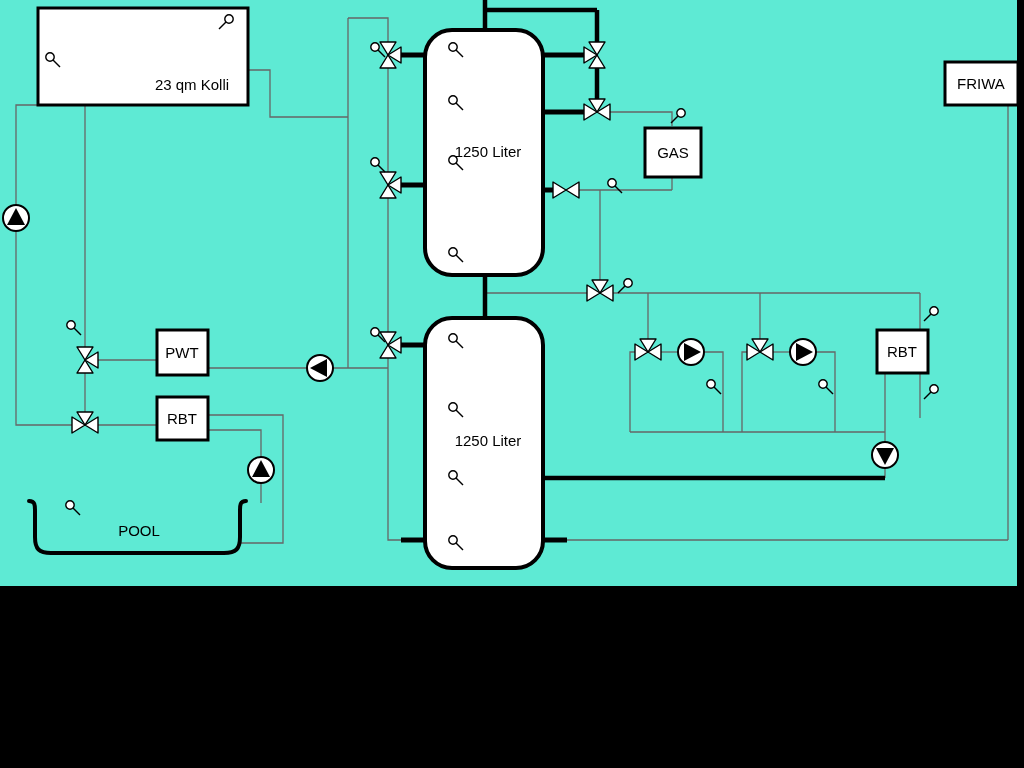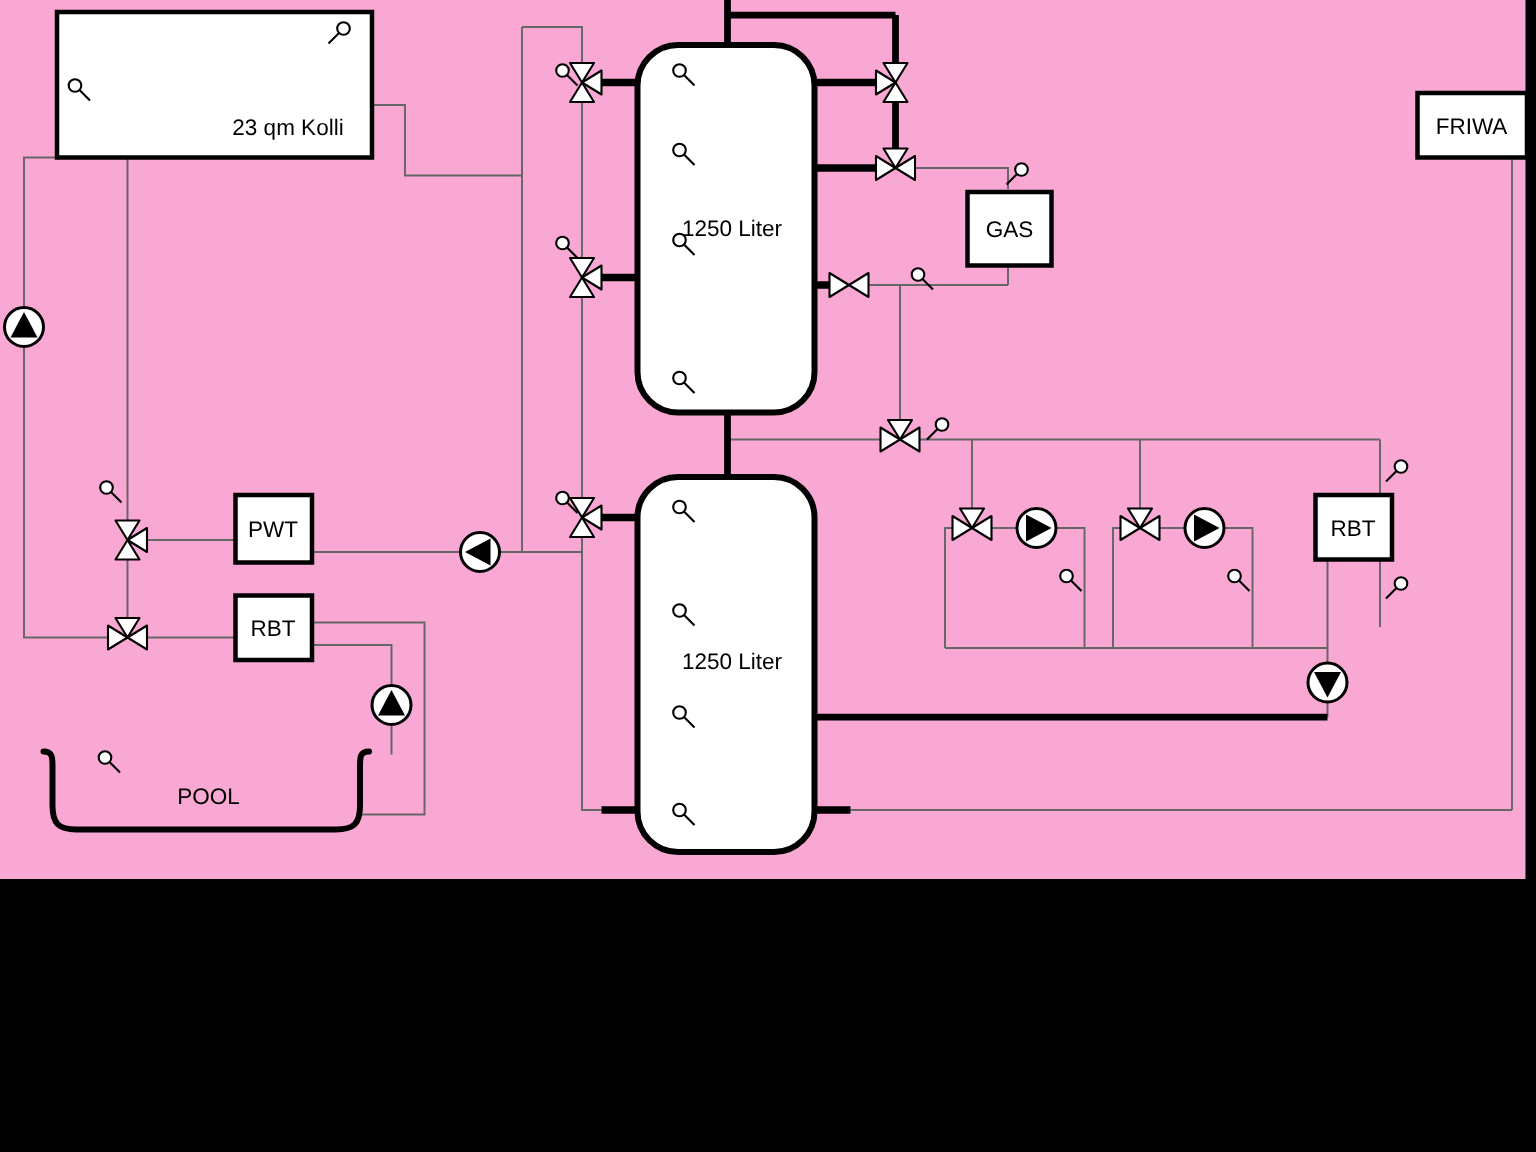--- a/index.html
+++ b/index.html
@@ -1,16 +1,16 @@
 <!DOCTYPE html>
 <html><head>
 <meta charset="utf-8">
 <style>
   html,body{margin:0;padding:0;background:#ffffff;}
-  .stage{position:relative;width:1024px;height:768px;background:#f9a8d4;overflow:hidden;}
+  .stage{position:relative;width:1024px;height:768px;background:#5eead4;overflow:hidden;}
   svg{display:block;}
   .wire{stroke:#666666;stroke-width:1.3;fill:none;}
   .pipe{stroke:#000000;stroke-width:4.5;fill:none;}
   .stub{stroke:#000000;stroke-width:5;fill:none;}
   .box{fill:#ffffff;stroke:#000000;stroke-width:3;}
   .tank{fill:#ffffff;stroke:#000000;stroke-width:4;}
   .pool{fill:none;stroke:#000000;stroke-width:4;stroke-linecap:round;}
   .valve{fill:#ffffff;stroke:#000000;stroke-width:1.4;stroke-linejoin:round;}
   .pump-body{fill:#ffffff;stroke:#000000;stroke-width:2;}
   .pump-tri{fill:#000000;}

